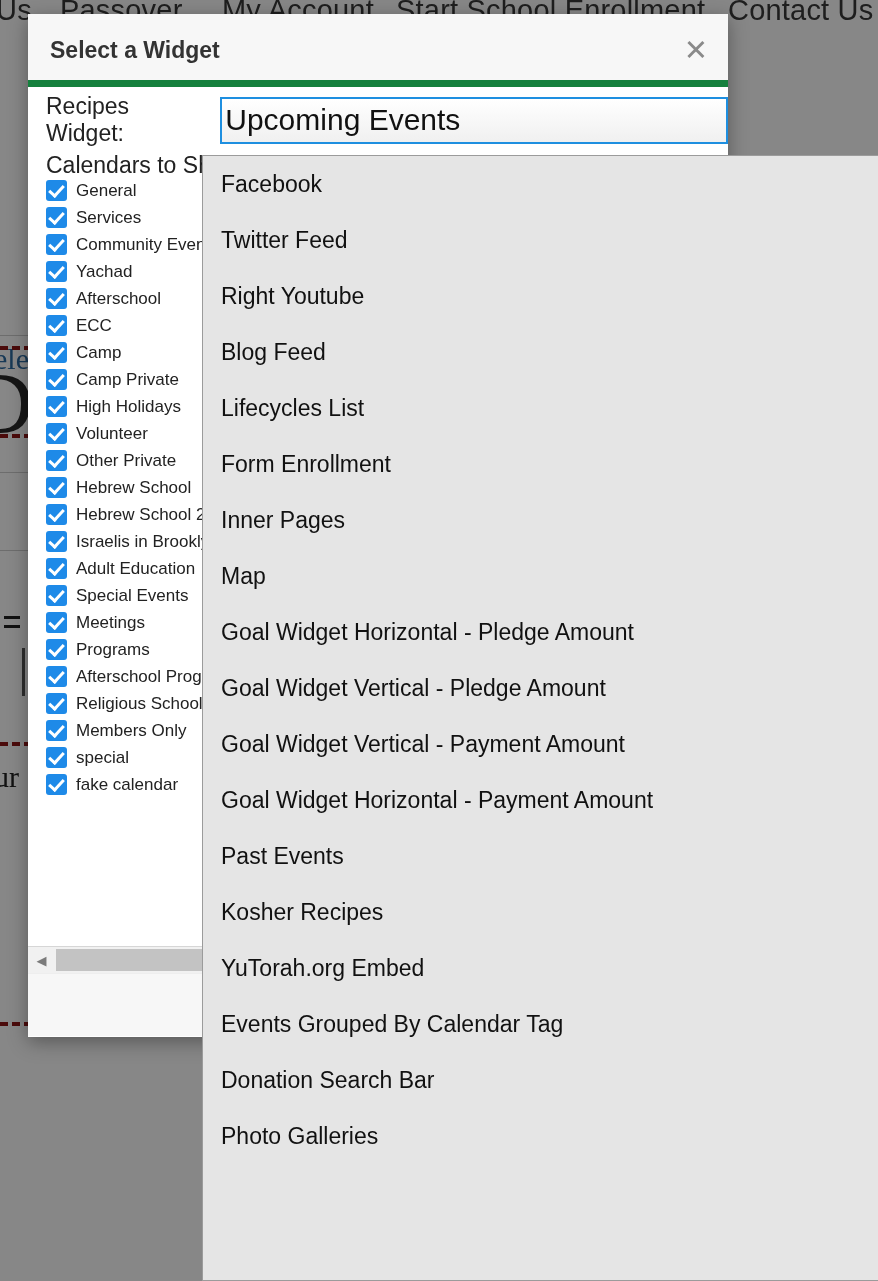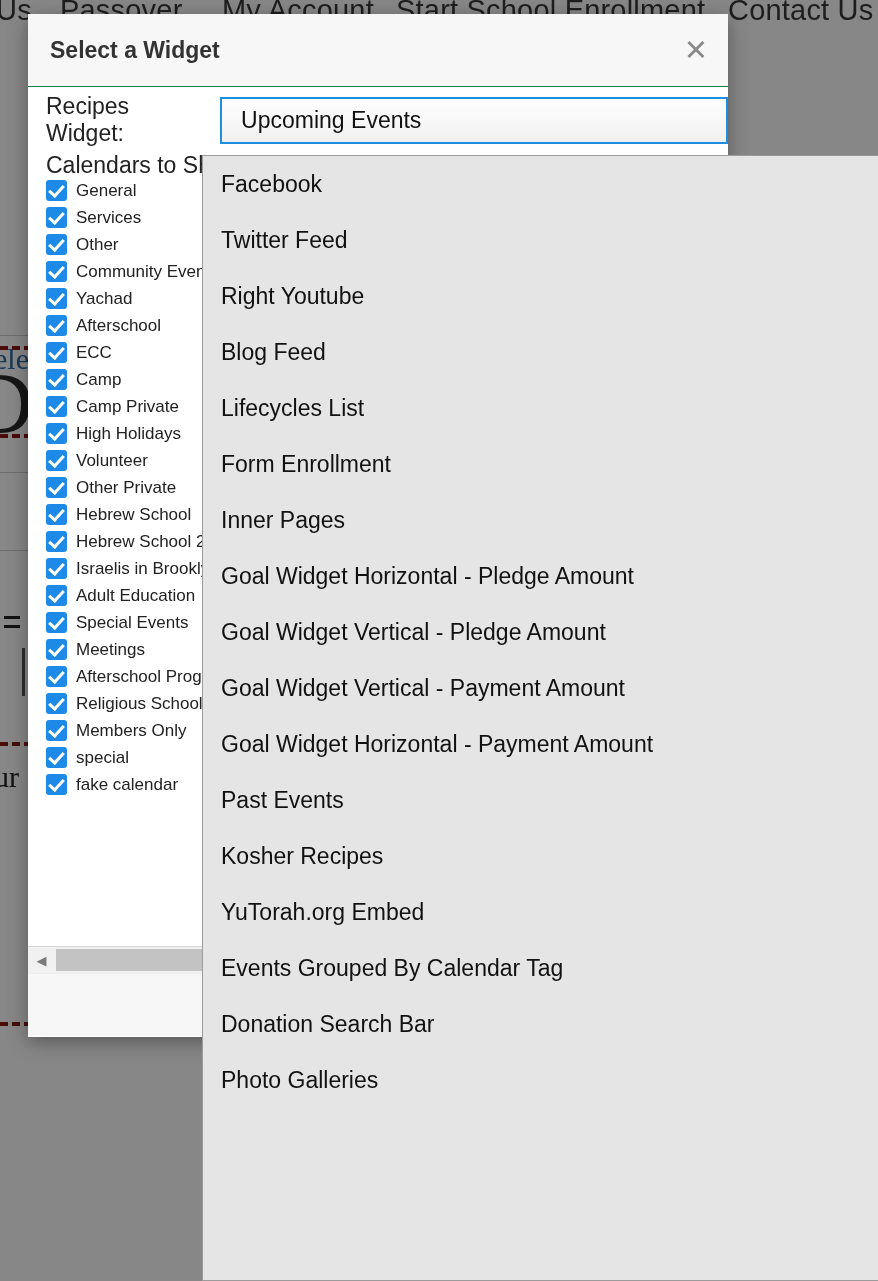--- a/index.html
+++ b/index.html
@@ -72,21 +72,21 @@
   #widget-modal {
     position: absolute; left: 28px; top: 14px;
     width: 700px; height: 1023px;
     background: #ffffff;
     box-shadow: 0 5px 18px rgba(0,0,0,.35);
   }
   .modal-header {
     position: relative;
     height: 73px;
     background: #f7f7f7;
-    border-bottom: 1px solid #15803d;
+    border-bottom: 7px solid #15803d;
   }
   .modal-title {
     position: absolute; left: 22px; top: 36px;
     font-size: 23px; font-weight: bold; color: #333;
     transform: translateY(-50%);
   }
   .modal-close {
     position: absolute; right: 20px; top: 36px;
     transform: translateY(-50%);
     font-size: 29px; line-height: 1; color: #8a8a8a;
@@ -106,22 +106,22 @@
     position: absolute; left: 18px; top: 6px;
     display: flex; align-items: center;
   }
   .field-label {
     font-size: 23px; color: #222; margin-right: 13px;
   }
   .widget-select {
     width: 527px; height: 47px;
     background: linear-gradient(#ffffff, #f0f0f0);
     border: 2px solid #1e8fe0;
-    font-size: 23px; color: #111;
-    padding-left: 19px;
+    font-size: 30px; color: #111;
+    padding-left: 3px;
     display: flex; align-items: center;
     cursor: pointer;
   }
 
   .calendars-label {
     position: absolute; left: 18px; top: 65px;
     font-size: 23px; color: #222; white-space: nowrap;
   }
   .cal-list {
     position: absolute; left: 18px; top: 90px;
@@ -289,24 +289,20 @@
         <li class="cal-item">
           <span class="cbx"></span>
           <span>General</span>
         </li>
         <li class="cal-item">
           <span class="cbx"></span>
           <span>Services</span>
         </li>
         <li class="cal-item">
           <span class="cbx"></span>
-          <span>Other</span>
-        </li>
-        <li class="cal-item">
-          <span class="cbx"></span>
           <span>Community Events</span>
         </li>
         <li class="cal-item">
           <span class="cbx"></span>
           <span>Yachad</span>
         </li>
         <li class="cal-item">
           <span class="cbx"></span>
           <span>Afterschool</span>
         </li>
@@ -350,20 +346,24 @@
           <span class="cbx"></span>
           <span>Adult Education</span>
         </li>
         <li class="cal-item">
           <span class="cbx"></span>
           <span>Special Events</span>
         </li>
         <li class="cal-item">
           <span class="cbx"></span>
           <span>Meetings</span>
+        </li>
+        <li class="cal-item">
+          <span class="cbx"></span>
+          <span>Programs</span>
         </li>
         <li class="cal-item">
           <span class="cbx"></span>
           <span>Afterschool Programs</span>
         </li>
         <li class="cal-item">
           <span class="cbx"></span>
           <span>Religious School</span>
         </li>
         <li class="cal-item">
@@ -392,20 +392,21 @@
 
 <div id="widget-dropdown">
   <ul class="opt-list" id="opt-list">
       <li class="opt">Facebook</li>
       <li class="opt">Twitter Feed</li>
       <li class="opt">Right Youtube</li>
       <li class="opt">Blog Feed</li>
       <li class="opt">Lifecycles List</li>
       <li class="opt">Form Enrollment</li>
       <li class="opt">Inner Pages</li>
+      <li class="opt">Map</li>
       <li class="opt">Goal Widget Horizontal - Pledge Amount</li>
       <li class="opt">Goal Widget Vertical - Pledge Amount</li>
       <li class="opt">Goal Widget Vertical - Payment Amount</li>
       <li class="opt">Goal Widget Horizontal - Payment Amount</li>
       <li class="opt">Past Events</li>
       <li class="opt">Kosher Recipes</li>
       <li class="opt">YuTorah.org Embed</li>
       <li class="opt">Events Grouped By Calendar Tag</li>
       <li class="opt">Donation Search Bar</li>
       <li class="opt">Photo Galleries</li>

